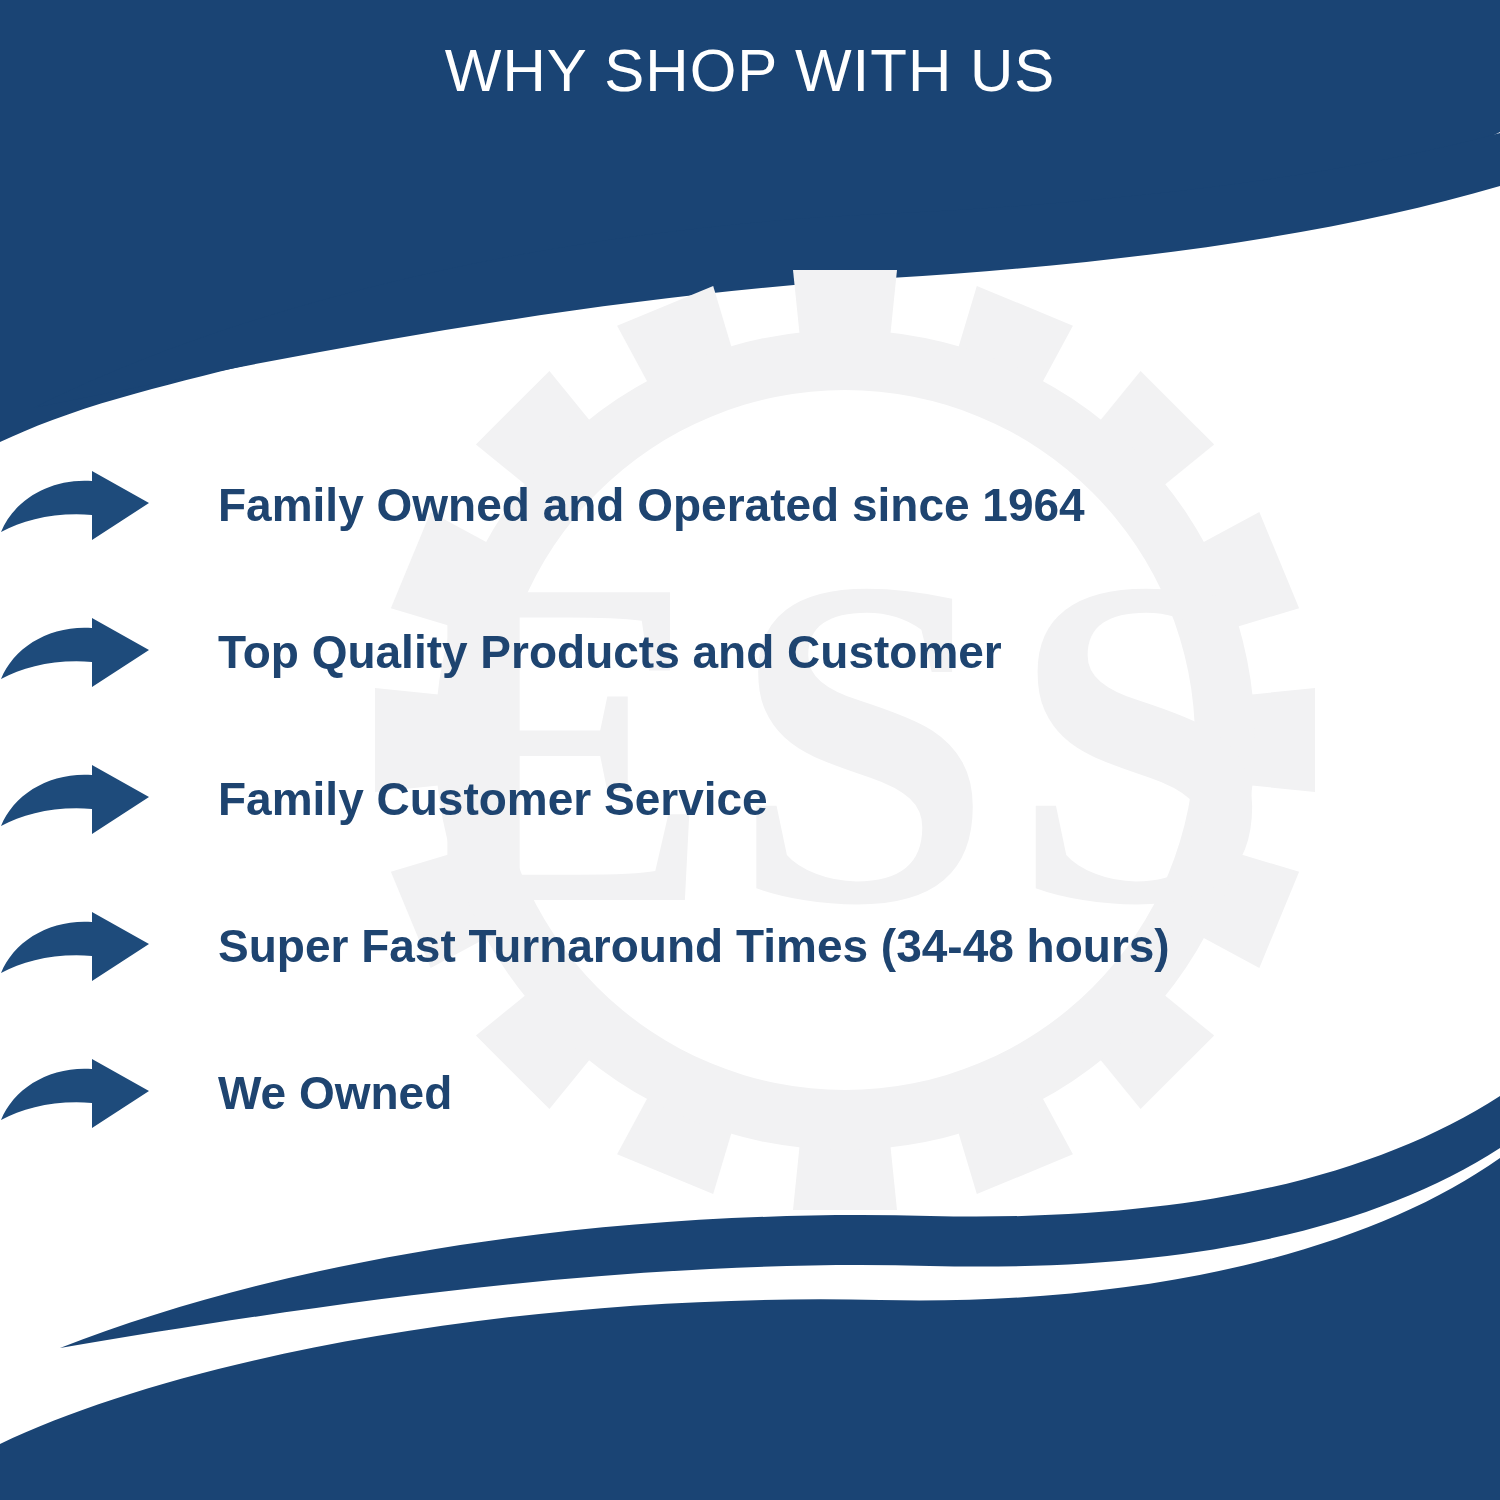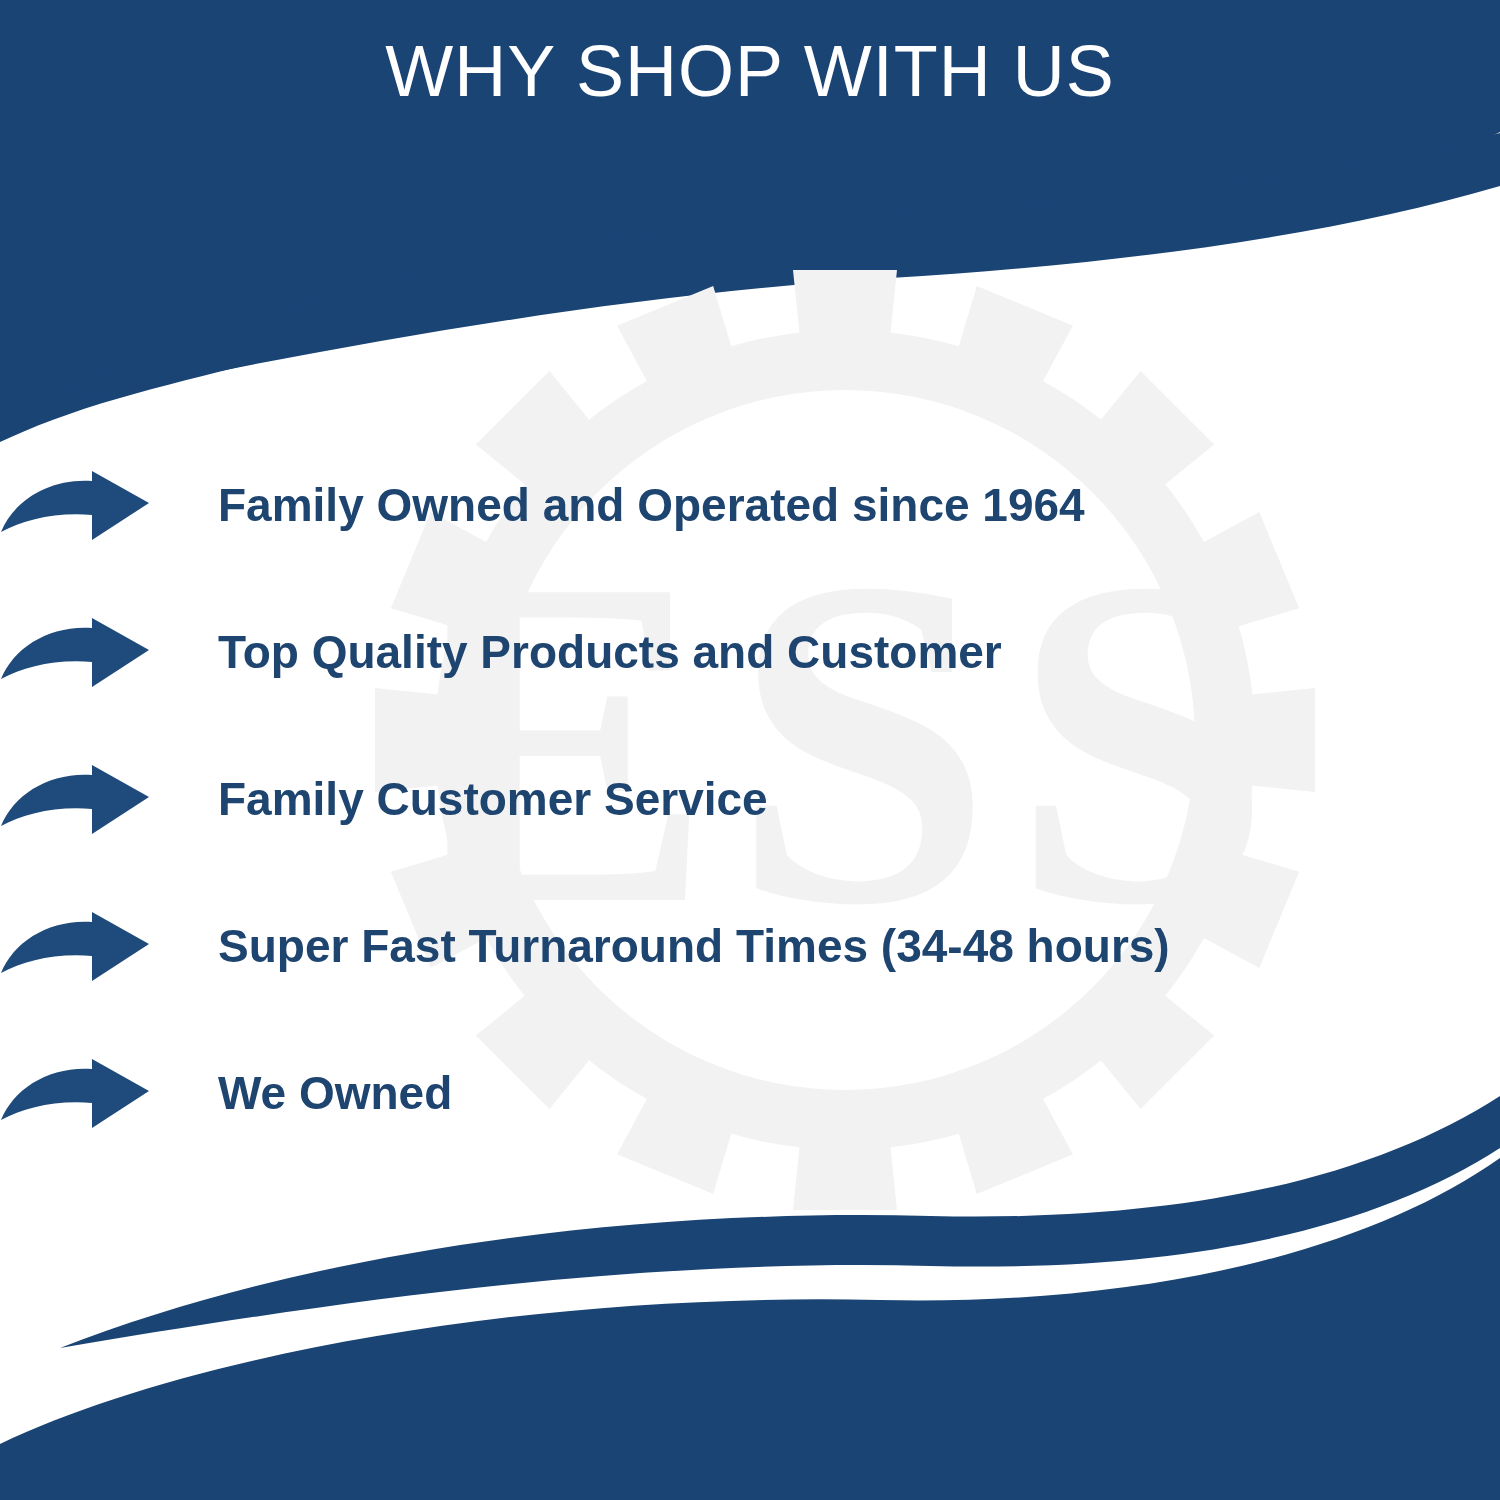--- a/index.html
+++ b/index.html
@@ -43,21 +43,21 @@
     top: 0;
     width: 1500px;
     height: 150px;
     z-index: 3;
     display: flex;
     align-items: center;
     justify-content: center;
   }
   .header-title {
     color: #ffffff;
-    font-size: 72px;
+    font-size: 60px;
     font-weight: 400;
     letter-spacing: 1px;
     line-height: 1;
     white-space: nowrap;
     font-family: "Liberation Sans", "DejaVu Sans", sans-serif;
     margin: 0;
     padding: 0;
     transform: translateY(-4px);
   }
 

